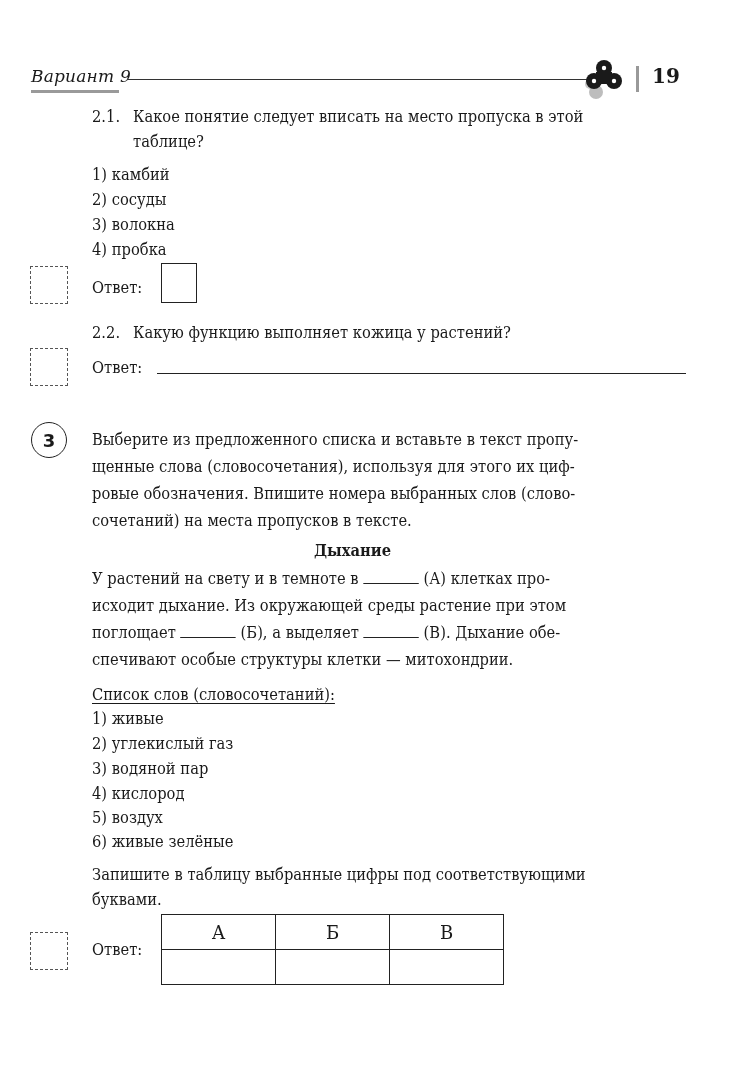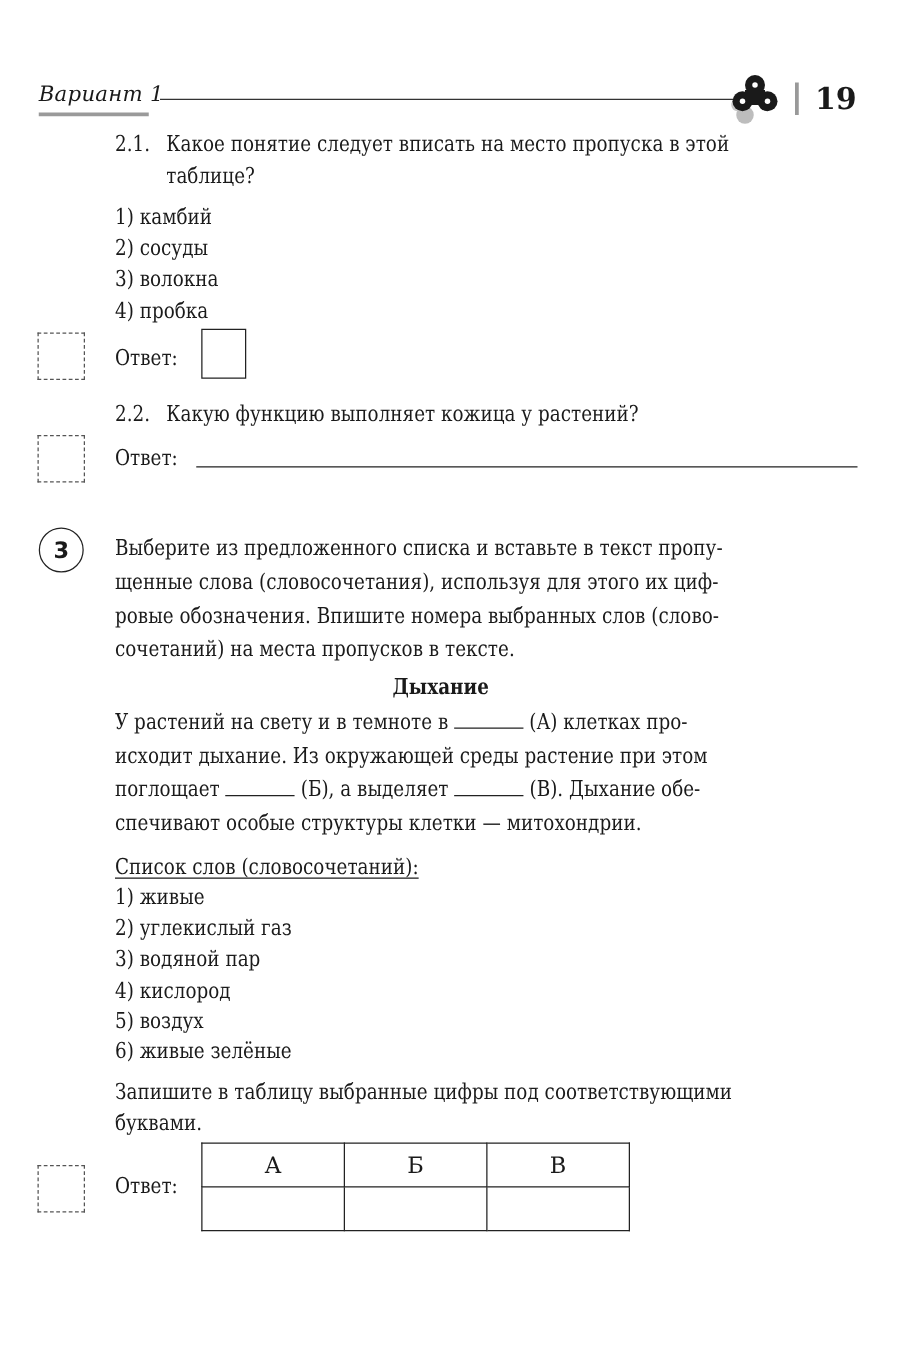--- a/index.html
+++ b/index.html
@@ -9,38 +9,38 @@
   }
   .abs { position: absolute; }
   .txt { font-size: 17.5px; line-height: 25px; white-space: nowrap; transform-origin: left top; }
   .narrow { transform: scaleX(0.84); }
   
   #hdr-variant { left: 31px; top: 66px; font-style: italic; font-size: 17px; letter-spacing: 0.2px; }
   #hdr-underline { left: 31px; top: 90px; width: 88px; height: 3px; background: #9a9a9a; }
   #hdr-rule { left: 128px; top: 79px; width: 462px; height: 1px; background: #333; }
   #logo { left: 576px; top: 54px; width: 56px; height: 50px; }
   #hdr-sep { left: 636px; top: 66px; width: 3px; height: 26px; background: #999; }
-  #page-num { left: 652px; top: 64px; font-size: 24px; font-weight: bold; }
+  #page-num { left: 652px; top: 64px; font-size: 20px; font-weight: bold; }
   
   .score { width: 36px; border: 1px dashed #555; }
   .ans-box { width: 34px; height: 38px; border: 1.5px solid #222; }
   .hline { height: 1px; background: #222; }
   .circle { width: 34px; height: 34px; border: 1.5px solid #222; border-radius: 50%;
     font-family: "DejaVu Sans", sans-serif; font-weight: bold; font-size: 18px;
     display: flex; align-items: center; justify-content: center; }
   .underline { text-decoration: underline; text-underline-offset: 3px; }
   table.answers { border-collapse: collapse; }
   table.answers td { border: 1.5px solid #222; width: 113px; height: 34px; text-align: center;
     font-size: 18px; padding: 0; }
   .blank { display: inline-block; width: 66px; border-bottom: 1px solid #222; height: 16px; vertical-align: baseline; }
 </style>
 </head>
 <body>
 
-<div class="abs" id="hdr-variant">Вариант 1</div>
+<div class="abs" id="hdr-variant">Вариант 9</div>
 <div class="abs" id="hdr-underline"></div>
 <div class="abs" id="hdr-rule"></div>
 <div class="abs" id="logo">
   <svg width="56" height="50" viewBox="0 0 56 50">
     <circle cx="20" cy="38" r="7" fill="#bdbdbd"></circle>
     <circle cx="14" cy="30" r="5" fill="#c8c8c8"></circle>
     <circle cx="28" cy="14" r="8" fill="#1a1a1a"></circle>
     <circle cx="18" cy="27" r="8" fill="#1a1a1a"></circle>
     <circle cx="38" cy="27" r="8" fill="#1a1a1a"></circle>
     <rect x="20" y="18" width="16" height="12" fill="#1a1a1a"></rect>

